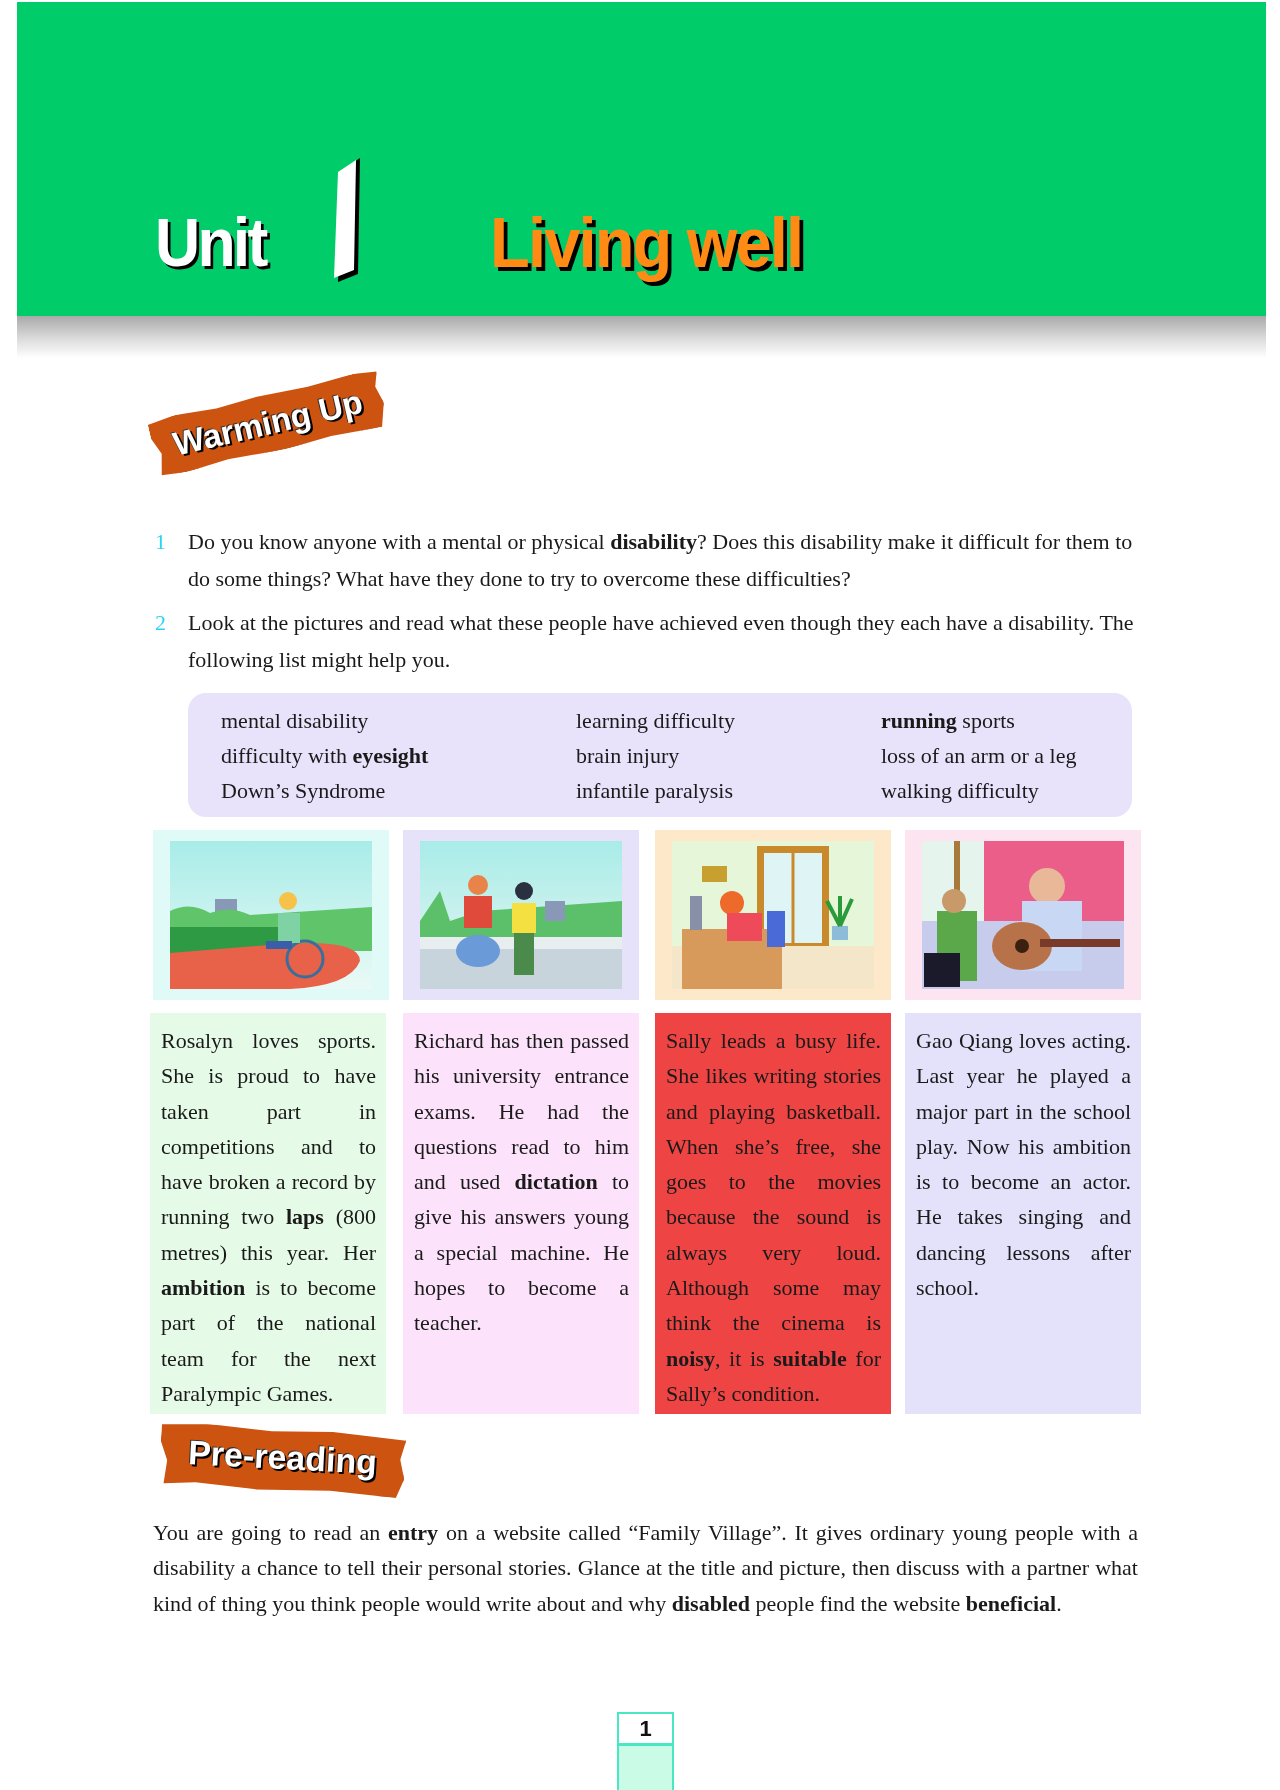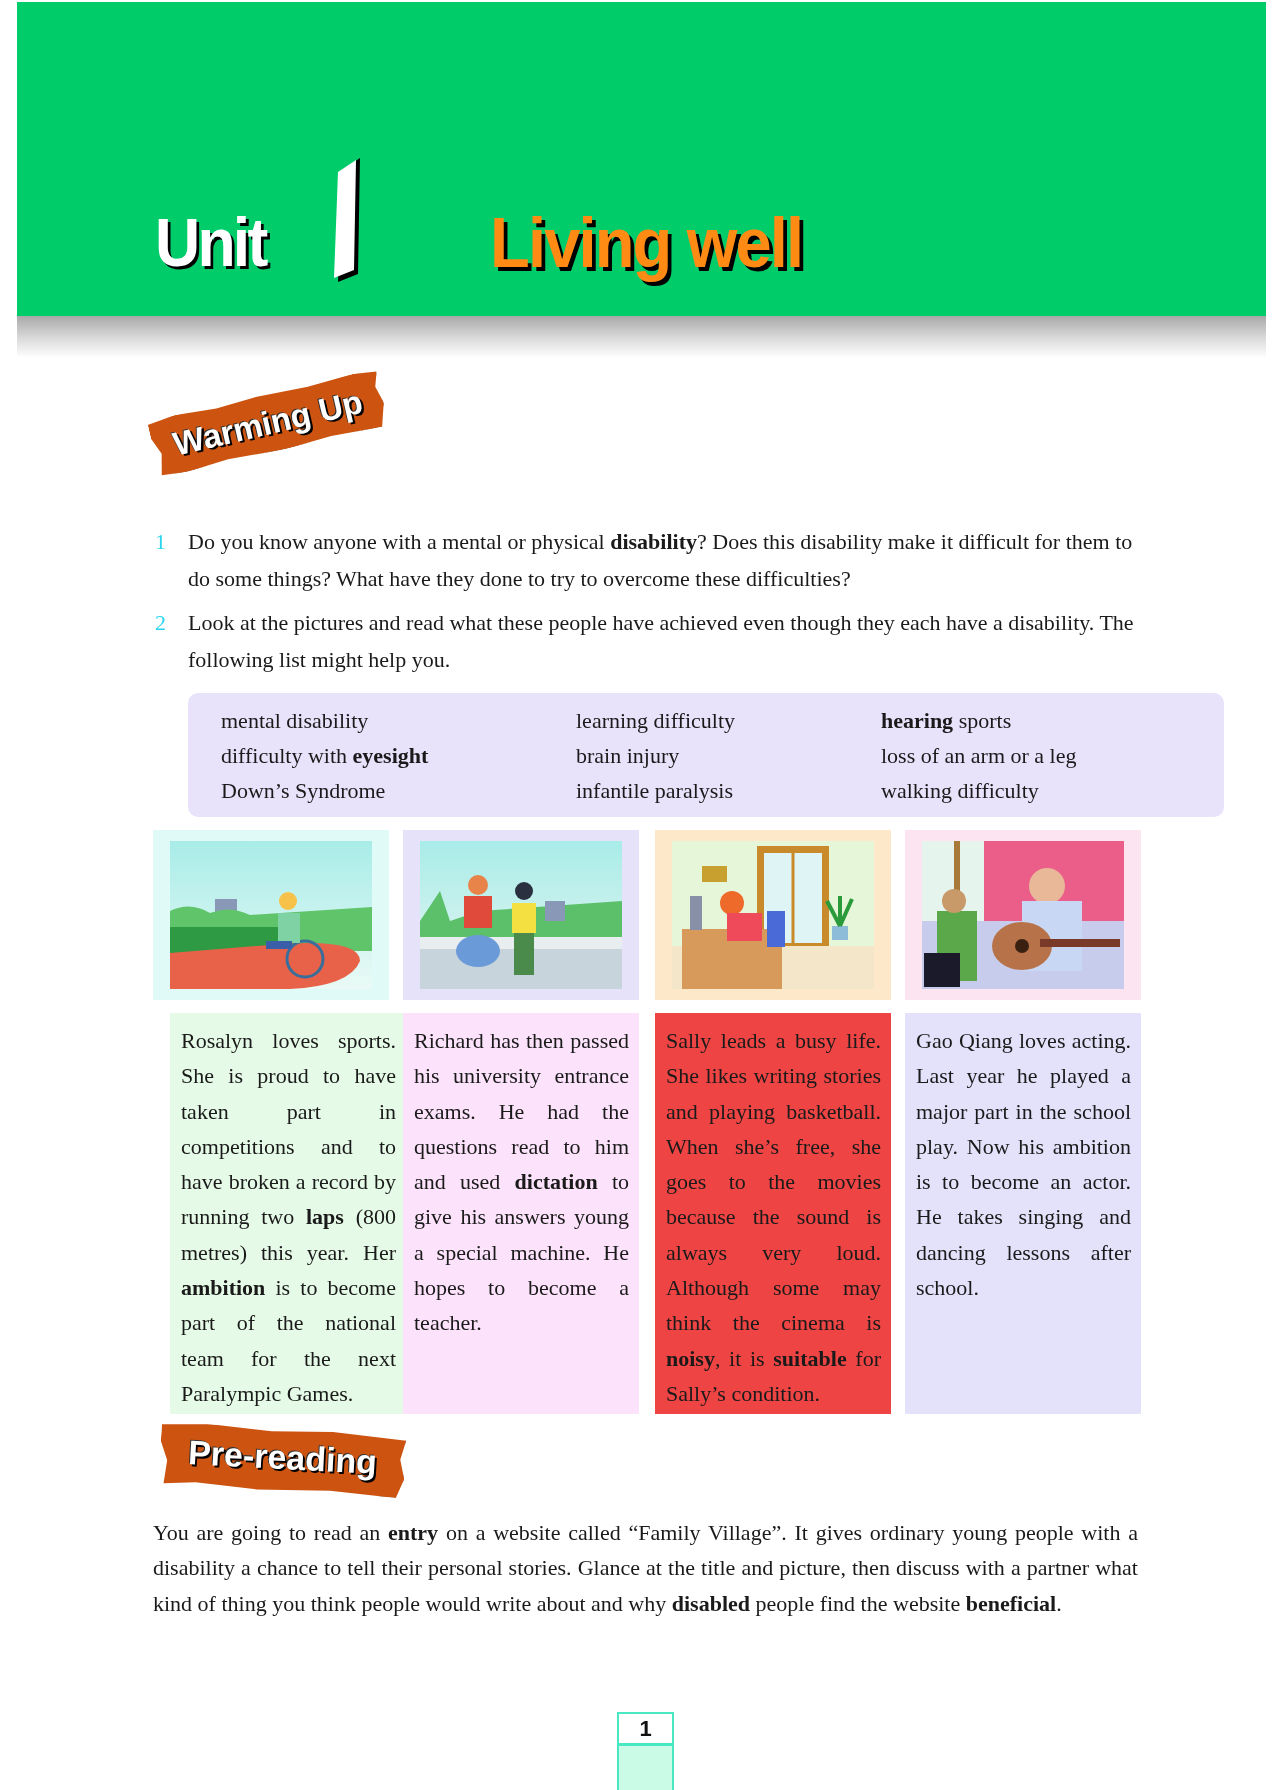--- a/index.html
+++ b/index.html
@@ -31,37 +31,37 @@
     clip-path:polygon(0 4%, 20% 0, 45% 6%, 70% 2%, 100% 10%, 98% 40%, 100% 70%, 97% 100%, 70% 94%, 40% 98%, 15% 92%, 2% 96%, 3% 60%, 0 30%); }
 
   
   .q { left:155px; width:990px; font-size:22px; line-height:37px; }
   .q .num { position:absolute; left:0; top:0; color:#2ad4f0; }
   .q .txt { margin-left:33px; display:block; }
   .q1 { top:523px; }
   .q2 { top:604px; }
 
   
-  .vocab { left:188px; top:693px; width:1036px; height:124px; background:#e9e2fb; border-radius:10px; }
+  .vocab { left:188px; top:693px; width:944px; height:124px; background:#e9e2fb; border-radius:18px; }
   .vcol { position:absolute; top:10px; font-size:22px; line-height:35px; }
   .vcol div { white-space:nowrap; }
   .vcol1 { left:33px; } .vcol2 { left:388px; } .vcol3 { left:693px; }
 
   
   .pic { top:830px; width:236px; height:170px; }
   .pic .scene { position:absolute; left:17px; top:11px; width:202px; height:148px; overflow:hidden; }
   .pic1 { left:153px; background:#e0fbf7; }
   .pic2 { left:403px; background:#e6e2f9; }
   .pic3 { left:655px; background:#fde9c9; }
   .pic4 { left:905px; background:#fde4f1; }
 
   
   .story { top:1013px; width:236px; height:401px; font-size:22px; line-height:35.3px; }
   .story .inner { padding:10px 10px 0 11px; text-align:justify; }
-  .s1 { left:170px; background:#e6fbe7; }
+  .s1 { left:150px; background:#e6fbe7; }
   .s2 { left:403px; background:#fce3fb; }
   .s3 { left:655px; background:#ef4444; }
   .s4 { left:905px; background:#e4e2fb; }
   b { font-weight:bold; }
 
   
   .pre-text { left:153px; top:1515px; width:985px; font-size:22px; line-height:35.3px; text-align:justify; }
 
   
   .page-box { left:617px; top:1712px; width:57px; height:80px; border:2px solid #48e8c2; border-bottom:none;
@@ -97,21 +97,21 @@
     <div><span>mental disability</span><b></b><span></span></div>
     <div><span>difficulty with </span><b>eyesight</b><span></span></div>
     <div><span>Down’s  Syndrome</span><b></b><span></span></div>
   </div>
   <div class="vcol vcol2">
     <div><span>learning difficulty</span><b></b><span></span></div>
     <div><span>brain injury</span><b></b><span></span></div>
     <div><span>infantile paralysis</span><b></b><span></span></div>
   </div>
   <div class="vcol vcol3">
-    <div><span></span><b>hearing</b><span> sports</span></div>
+    <div><span></span><b>running</b><span> sports</span></div>
     <div><span>loss of an arm or a leg</span><b></b><span></span></div>
     <div><span>walking difficulty</span><b></b><span></span></div>
   </div>
 </div>
 
 <div class="abs pic pic1">
   <svg class="scene" viewBox="0 0 202 148" preserveAspectRatio="none">
     <defs>
         <linearGradient id="sky1" x1="0" y1="0" x2="0" y2="1">
           <stop offset="0" stop-color="#a8ece8"></stop>

